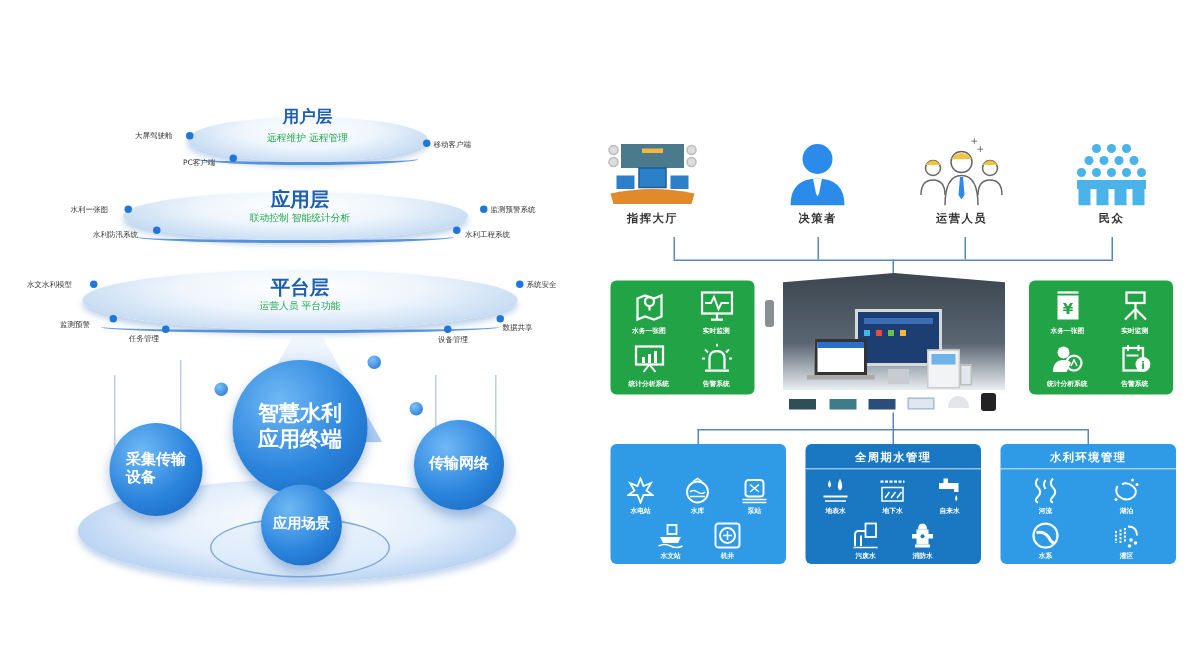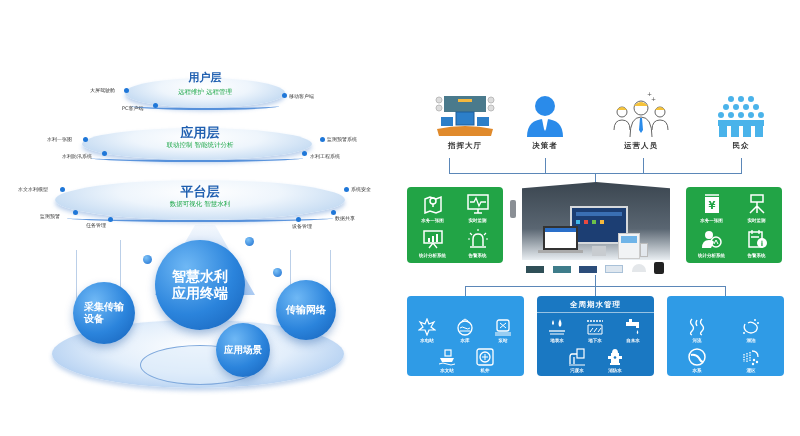--- a/index.html
+++ b/index.html
@@ -94,21 +94,21 @@
   <div class="node-label" style="left:47px;top:136px;">水利一张图</div>
   <div class="dot" style="left:102px;top:151px;"></div>
   <div class="node-label" style="left:62px;top:153px;">水利防汛系统</div>
   <div class="dot" style="left:320px;top:137px;"></div>
   <div class="node-label" style="left:327px;top:136px;">监测预警系统</div>
   <div class="dot" style="left:302px;top:151px;"></div>
   <div class="node-label" style="left:310px;top:153px;">水利工程系统</div>
 
   <div class="layer-disc" style="left:55px;top:180px;width:290px;height:40px;"></div>
   <div class="layer-title" style="left:150px;top:183px;width:100px;font-size:13px;">平台层</div>
-  <div class="layer-sub" style="left:150px;top:200px;width:100px;">数据可视化 智慧水利</div>
+  <div class="layer-sub" style="left:150px;top:200px;width:100px;">运营人员 平台功能</div>
   <div class="dot" style="left:60px;top:187px;"></div>
   <div class="node-label" style="left:18px;top:186px;">水文水利模型</div>
   <div class="dot" style="left:73px;top:210px;"></div>
   <div class="node-label" style="left:40px;top:213px;">监测预警</div>
   <div class="dot" style="left:108px;top:217px;"></div>
   <div class="node-label" style="left:86px;top:222px;">任务管理</div>
   <div class="dot" style="left:344px;top:187px;"></div>
   <div class="node-label" style="left:351px;top:186px;">系统安全</div>
   <div class="dot" style="left:331px;top:210px;"></div>
   <div class="node-label" style="left:335px;top:215px;">数据共享</div>
@@ -131,28 +131,28 @@
   </div>
   <div class="sphere" style="left:155px;top:240px;width:90px;height:90px;font-size:14px;">
     <div>
       <div>智慧水利</div>
       <div>应用终端</div>
     </div>
   </div>
   <div class="sphere" style="left:276px;top:280px;width:60px;height:60px;font-size:10px;">
     <div>传输网络</div>
   </div>
-  <div class="sphere" style="left:174px;top:323px;width:54px;height:54px;font-size:9.5px;margin-left:42px;">
+  <div class="sphere" style="left:174px;top:323px;width:54px;height:54px;font-size:9.5px;">
     <div>应用场景</div>
   </div>
 </div>
 
 <div>
 
-  <div class="role" style="left:425px;top:95px;">
+  <div class="role" style="left:395px;top:95px;">
     <svg width="62" height="42" viewBox="0 0 62 42">
       <circle cx="5" cy="5" r="3" fill="#ddd" stroke="#bbb"></circle>
         <circle cx="5" cy="13" r="3" fill="#ddd" stroke="#bbb"></circle>
       <circle cx="57" cy="5" r="3" fill="#ddd" stroke="#bbb"></circle>
         <circle cx="57" cy="13" r="3" fill="#ddd" stroke="#bbb"></circle>
       <rect x="10" y="1" width="42" height="16" fill="#4a7a8c"></rect>
       <rect x="24" y="4" width="14" height="3" fill="#f5b83d"></rect>
       <rect x="22" y="17" width="18" height="13" fill="#2c7fc9" stroke="#1d5e99"></rect>
       <rect x="7" y="22" width="12" height="9" fill="#2c7fc9"></rect>
       <rect x="43" y="22" width="12" height="9" fill="#2c7fc9"></rect>
@@ -443,20 +443,21 @@
             <rect x="2" y="8" width="14" height="3" fill="#fff"></rect>
             <rect x="4" y="15" width="10" height="2" fill="#fff"></rect>
             <circle cx="9" cy="9.5" r="1.3" fill="#1a78c2"></circle>
           </svg>
         </div>
       <div class="b-label">消防水</div>
     </div>
   </div>
 
   <div class="blue-panel" style="left:667px;top:296px;width:117px;height:80px;background:#2f9be6;">
+    <div class="panel-head">水利环境管理</div>
     <div class="b-item" style="left:12px;top:20px;">
       <div class="b-icon">
           <svg width="18" height="18" viewBox="0 0 18 18">
             <path d="M4 1 Q1 4 4 7 Q7 10 4 13 Q1 16 4 17 M14 1 Q11 4 14 7 Q17 10 14 13 Q11 16 14 17 M9 2 Q7 5 9 8" stroke="#fff" stroke-width="1.3" fill="none"></path>
           </svg>
         </div>
       <div class="b-label">河流</div>
     </div>
     <div class="b-item" style="left:66px;top:20px;">
       <div class="b-icon">

